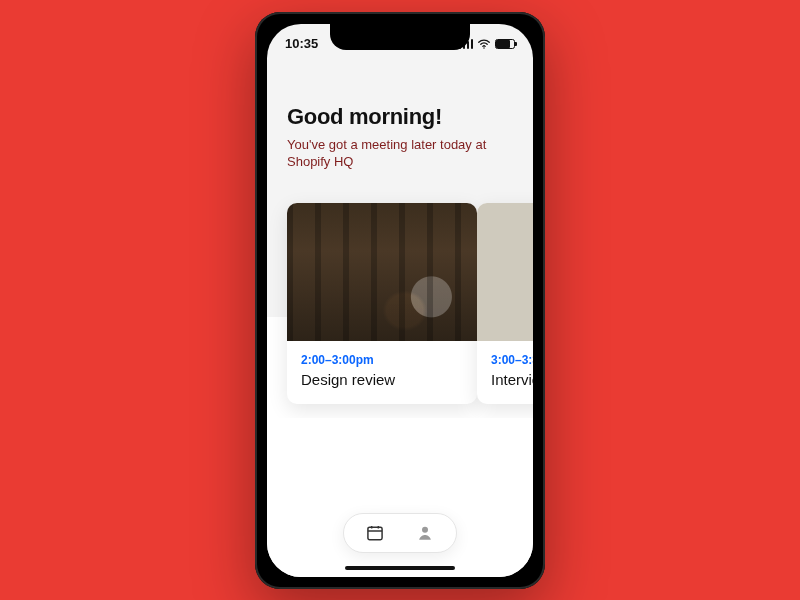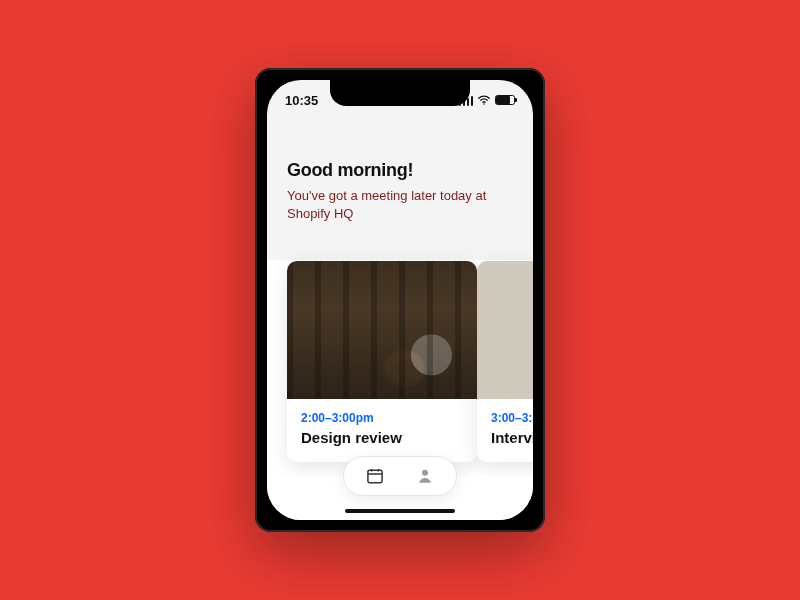--- a/index.html
+++ b/index.html
@@ -9,23 +9,23 @@
     font-family: -apple-system, BlinkMacSystemFont, "Helvetica Neue", Arial, sans-serif;
     display: flex;
     align-items: center;
     justify-content: center;
     overflow: hidden;
   }
 
   
   .phone {
     width: 290px;
-    height: 464px;
+    height: 577px;
     background: #000;
-    border-radius: 16px;
+    border-radius: 25px;
     padding: 12px;
     position: relative;
     box-shadow: 0 20px 60px rgba(0,0,0,0.35), inset 0 0 0 2px #2a2a2a;
   }
   .screen {
     width: 100%;
     height: 100%;
     background: #f4f4f4;
     border-radius: 34px;
     overflow: hidden;
@@ -71,30 +71,29 @@
   .signal span:nth-child(2){height:6px;}
   .signal span:nth-child(3){height:8px;}
   .signal span:nth-child(4){height:10px;}
   .wifi svg { width:14px; height:14px; display:block; }
   .battery { width:20px; height:10px; border:1px solid #111; border-radius:2.5px; position:relative; }
   .battery::after{content:"";position:absolute;right:-3px;top:2px;width:2px;height:4px;background:#111;border-radius:0 1px 1px 0;}
   .battery i{display:block;width:80%;height:100%;background:#111;border-radius:1px;}
 
   
   .header { position:relative; z-index:5; padding: 40px 20px 18px 20px; }
-  .header h1 { font-size: 18px; font-weight: 800; color:#111; letter-spacing:-0.3px; }
+  .header h1 { font-size: 22px; font-weight: 800; color:#111; letter-spacing:-0.3px; }
   .header p  { margin-top:6px; font-size:13px; line-height:1.35; color:#7f1d1d; max-width:200px; }
 
   
   .carousel {
     position:relative; z-index:5;
     display:flex;
     padding:14px 20px;
     overflow:hidden;
-    margin-top:7px;
   }
   .card {
     flex:0 0 190px;
     background:#fff;
     border-radius:10px;
     box-shadow:0 6px 20px rgba(0,0,0,0.10);
     overflow:hidden;
   }
   .card-img {
     height:138px;
@@ -112,21 +111,21 @@
       repeating-linear-gradient(90deg, rgba(0,0,0,0.25) 0 6px, rgba(0,0,0,0) 6px 28px),
       radial-gradient(ellipse at 62% 78%, rgba(220,200,170,0.25) 0 18px, rgba(0,0,0,0) 22px);
     mix-blend-mode: overlay;
   }
   .card-img.room {
     background:
       linear-gradient(100deg, #cfcabd 0 48%, #12233a 48% 82%, #b8b2a3 82% 100%);
   }
   .card-body { padding:12px 14px 16px 14px; }
   .card-time { font-size:12px; font-weight:600; color:#0a66ff; }
-  .card-title{ margin-top:4px; font-size:15px; font-weight:700; color:#111; white-space:nowrap; overflow:hidden; text-overflow:clip;}
+  .card-title{ margin-top:4px; font-size:15px; font-weight:400; color:#111; white-space:nowrap; overflow:hidden; text-overflow:clip;}
 
   
   .bottom-nav {
     position:absolute;
     left:50%;
     bottom:24px;
     transform:translateX(-50%);
     display:flex;
     gap:28px;
     align-items:center;

